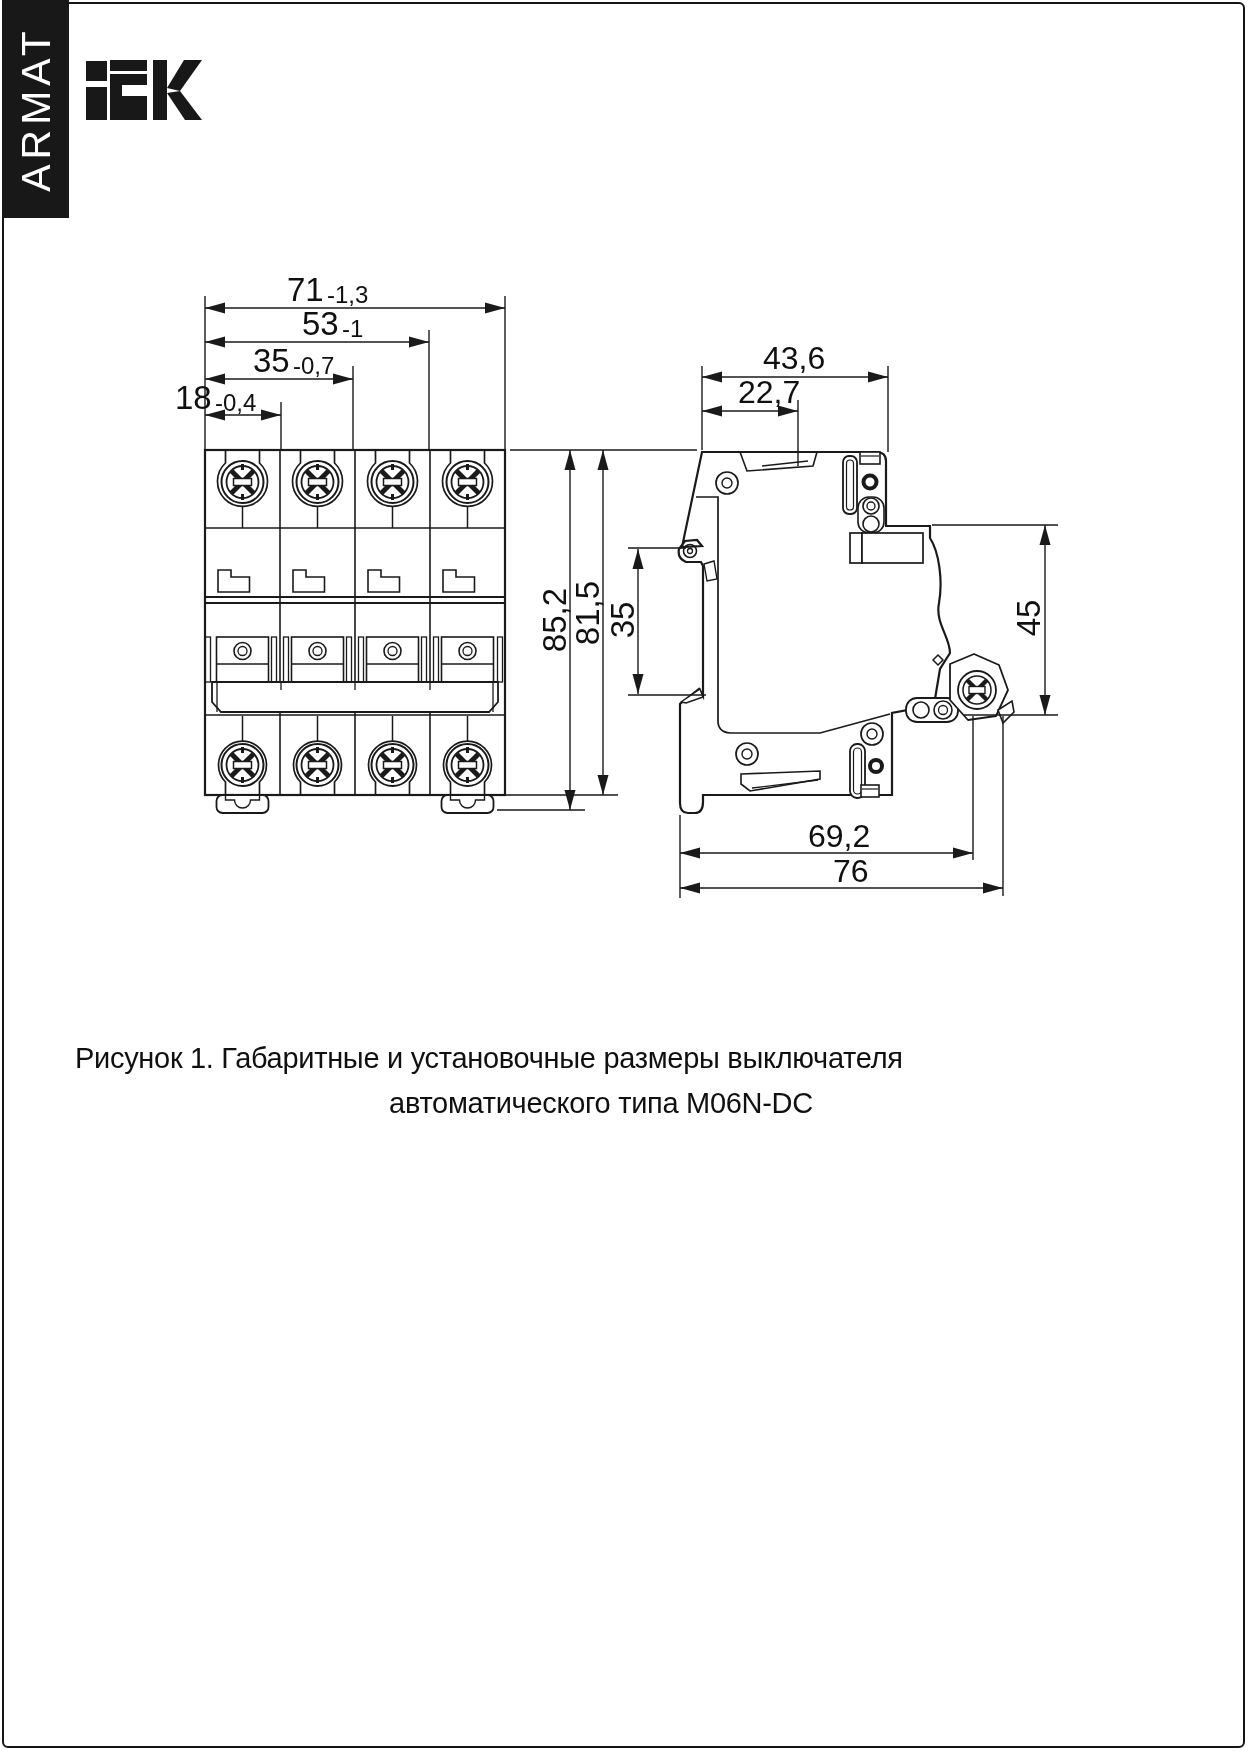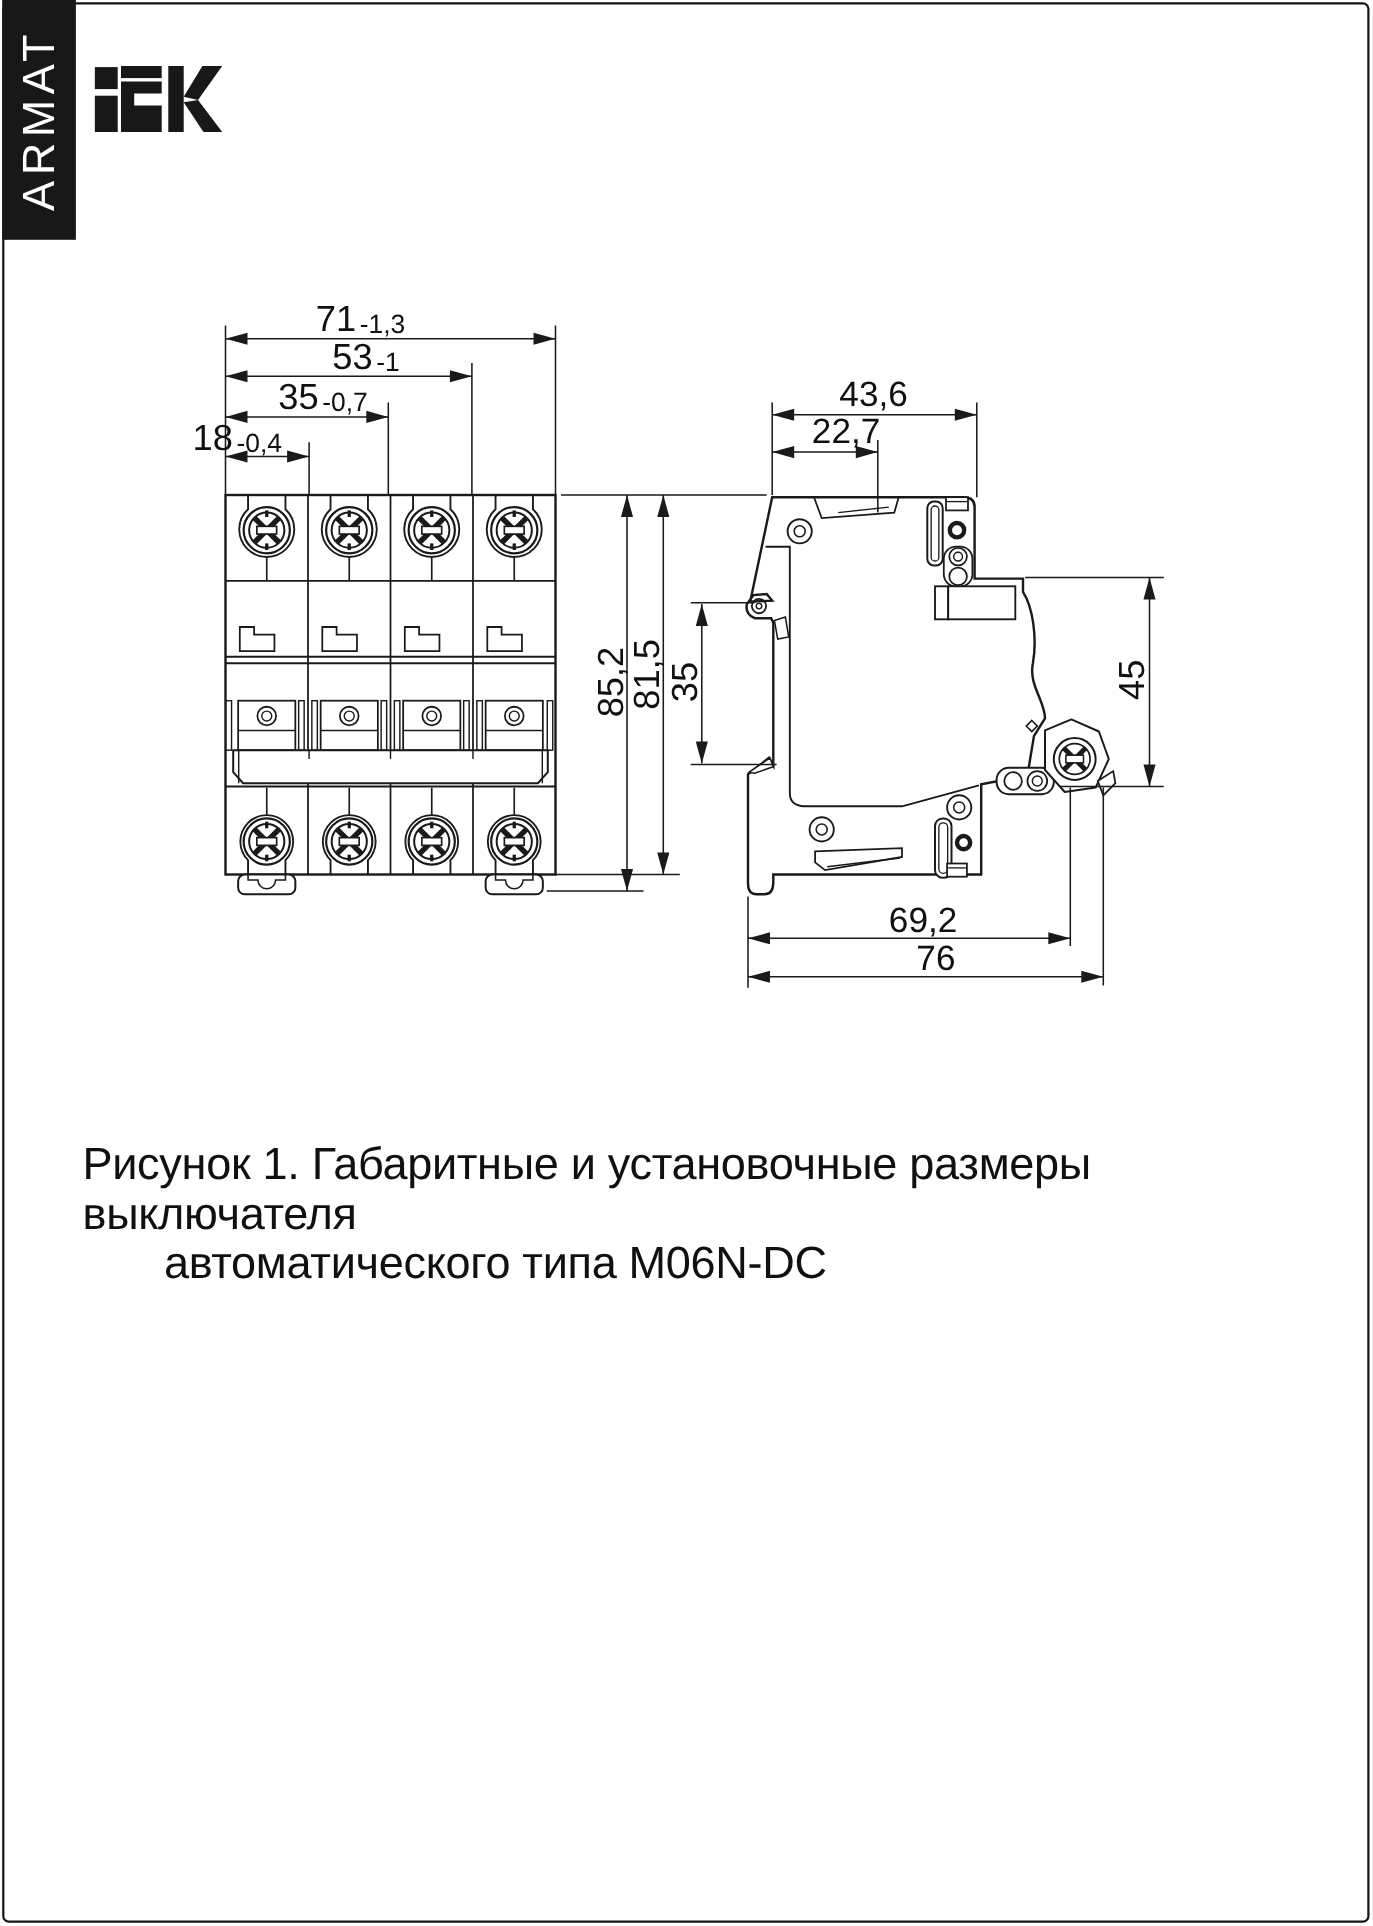--- a/index.html
+++ b/index.html
@@ -15,23 +15,23 @@
     position:absolute;left:2px;top:0;width:67px;height:218px;background:#181818;
   }
   #brand-tab span{
     position:absolute;left:50%;top:50%;
     transform:translate(-50%,-50%) rotate(-90deg);
     color:#ffffff;font-size:41px;letter-spacing:5px;white-space:nowrap;
   }
   #logo{position:absolute;left:86px;top:60px;}
   #caption{
     position:absolute;left:75px;top:1036px;width:950px;
-    font-size:41px;color:#101010;letter-spacing:-0.3px;line-height:45px;
-  }
-  #caption .l2{margin-left:74px;}
+    font-size:29px;color:#101010;letter-spacing:-0.3px;line-height:45px;
+  }
+  #caption .l2{margin-left:102px;text-align:center;}
   svg{position:absolute;left:0;top:0;}
   .ln{stroke:#1a1a1a;fill:none;}
   .fw{fill:#ffffff;stroke:#1a1a1a;}
   .dim{stroke:#1a1a1a;stroke-width:1.4;fill:none;}
   .arr{fill:#1a1a1a;stroke:none;}
   text{fill:#101010;font-family:"Liberation Sans", sans-serif;}
   .dnum{font-size:33px;}
   .dnum2{font-size:32px;}
   .dtol{font-size:24px;}
 </style>

